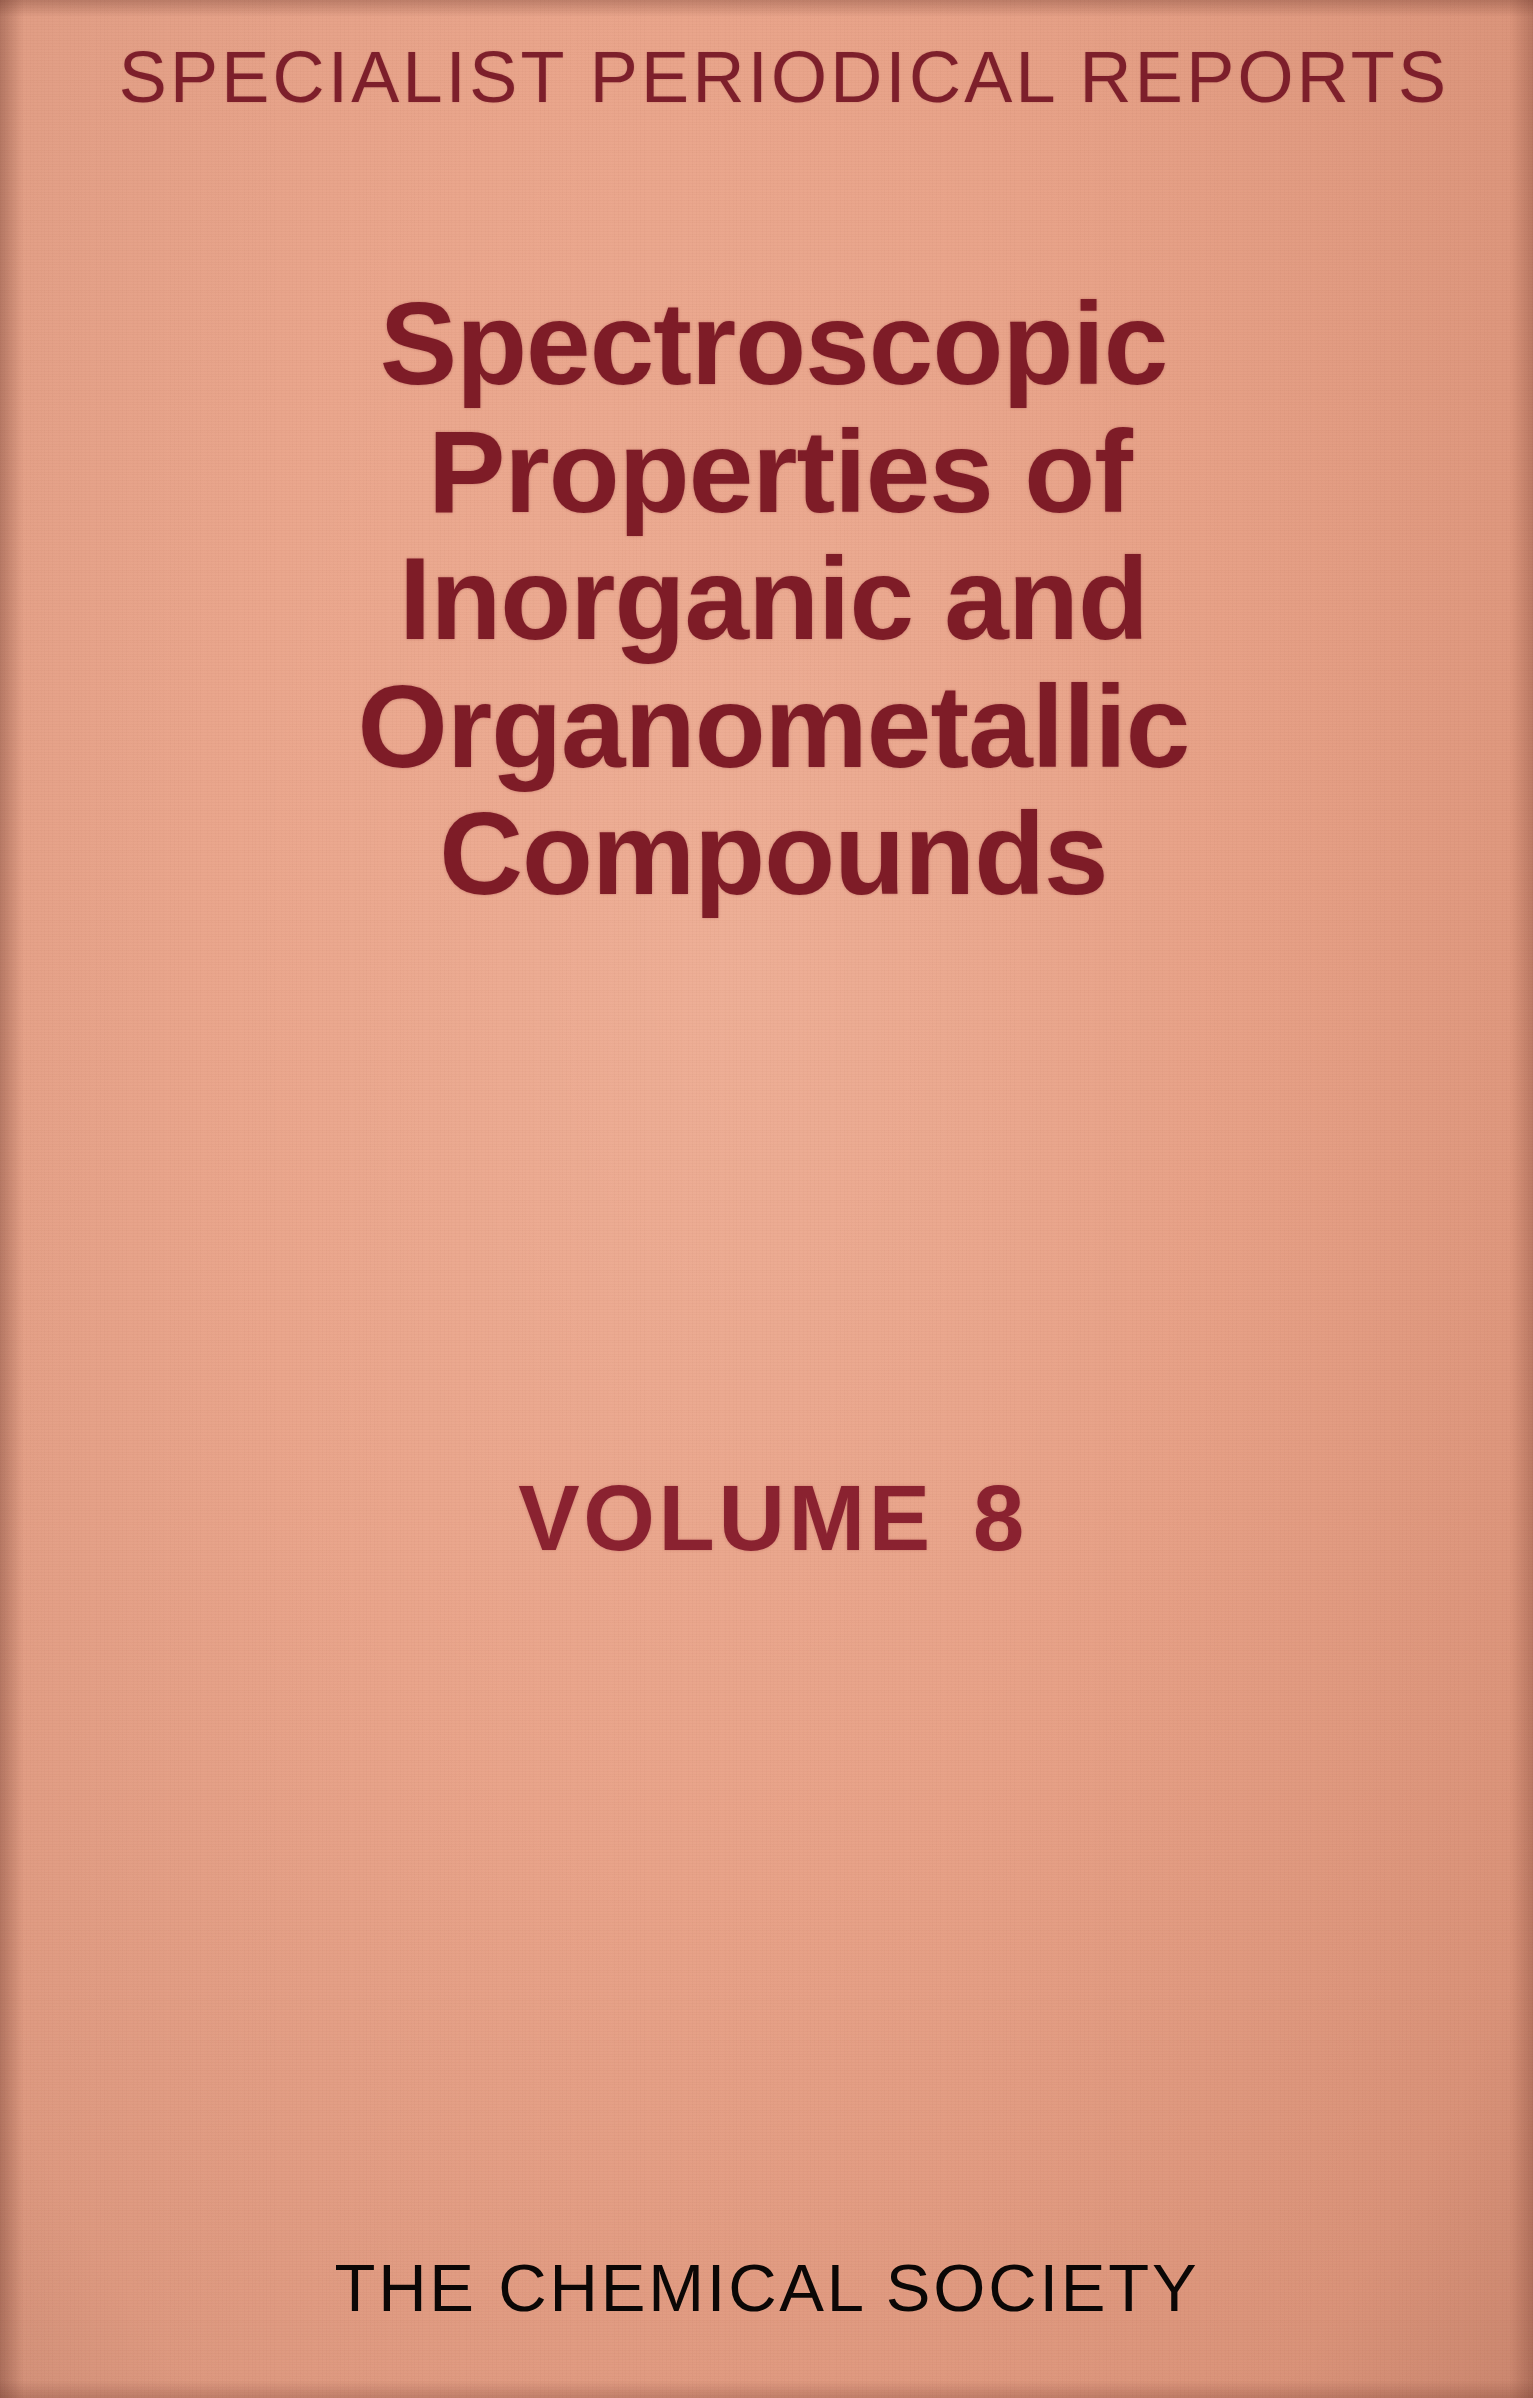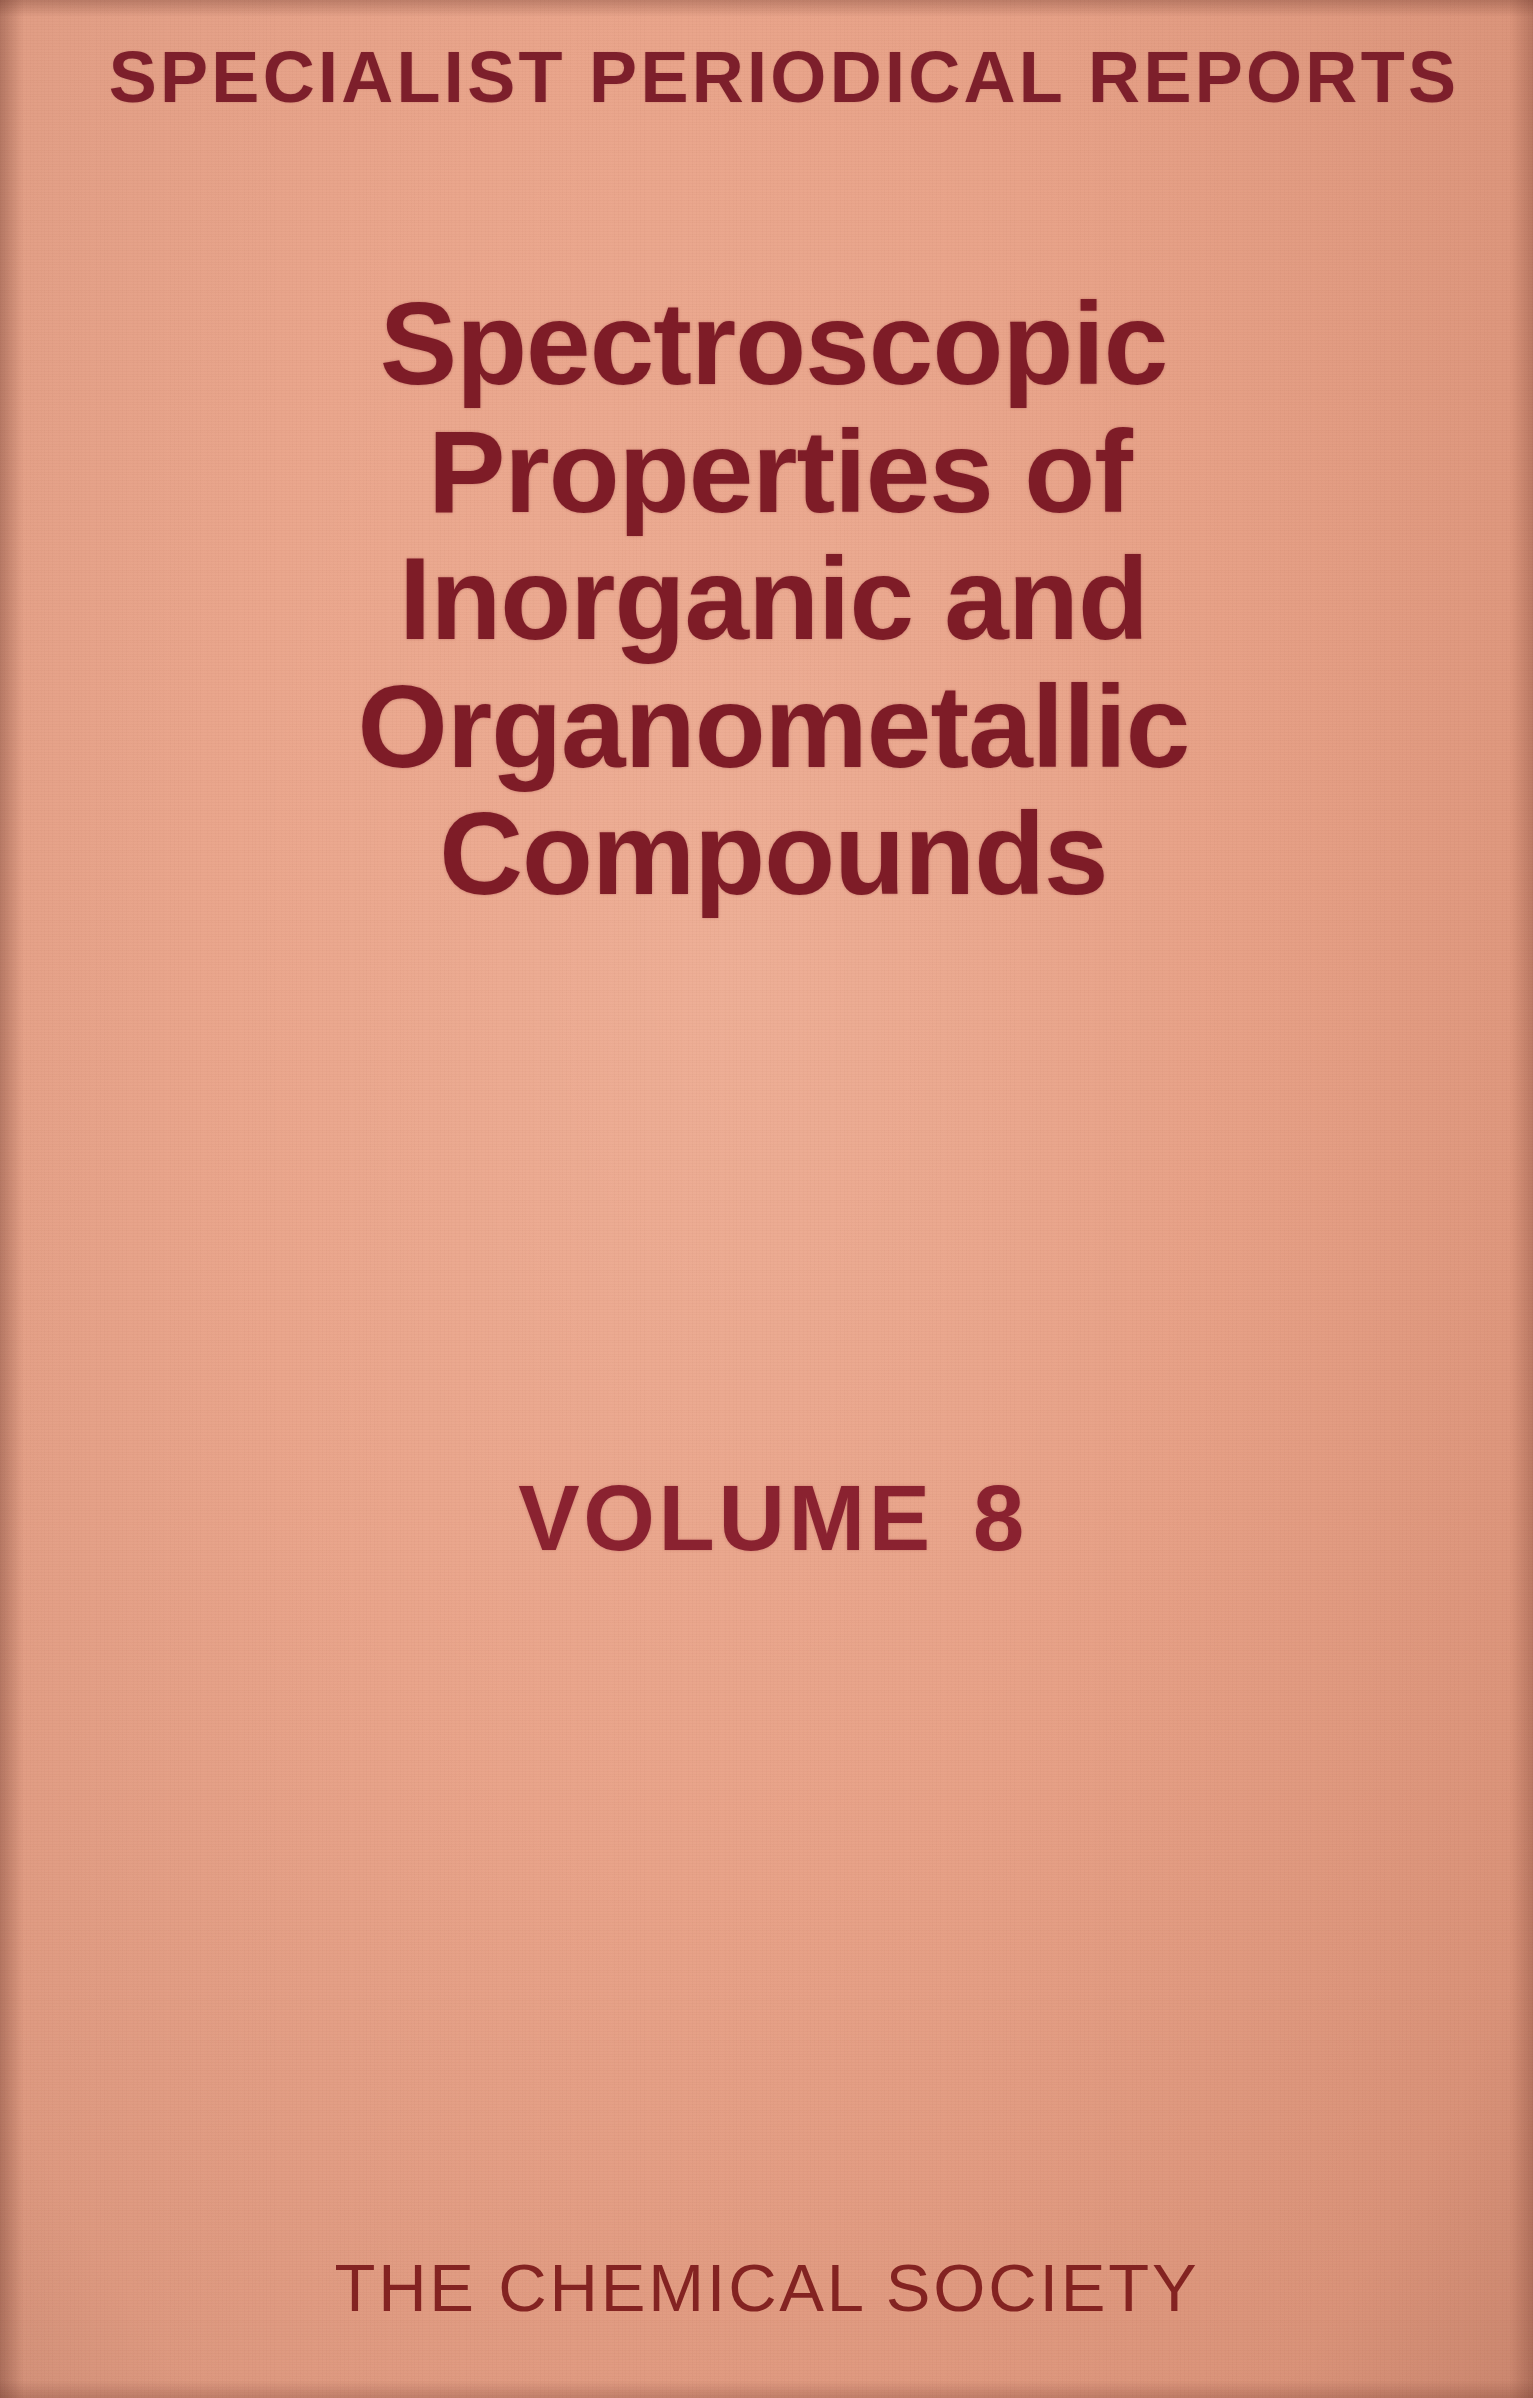--- a/index.html
+++ b/index.html
@@ -48,21 +48,21 @@
   
   .series-line {
     position: absolute;
     top: 36px;
     left: 0;
     right: 0;
     text-align: center;
     color: #7d1f2b;
     font-size: 72px;
     letter-spacing: 3.3px;
-    font-weight: 700;
+    font-weight: 400;
     white-space: nowrap;
     text-shadow: 0 0 1.9px rgba(125,31,43,0.25);
     padding-left: 34px;
   }
 
   
   .title-block {
     position: absolute;
     top: 281px;
     left: 13px;
@@ -99,21 +99,21 @@
     margin-left: 39px;
   }
 
   
   .publisher {
     position: absolute;
     bottom: 73px;
     left: 0;
     right: 0;
     text-align: center;
-    color: #7f1d1d;
+    color: #000000;
     font-size: 67px;
     letter-spacing: 2.8px;
     font-weight: 400;
     white-space: nowrap;
     opacity: 0.95;
   }
 
   
   .edge-left, .edge-right, .edge-top, .edge-bottom {
     position: absolute;

